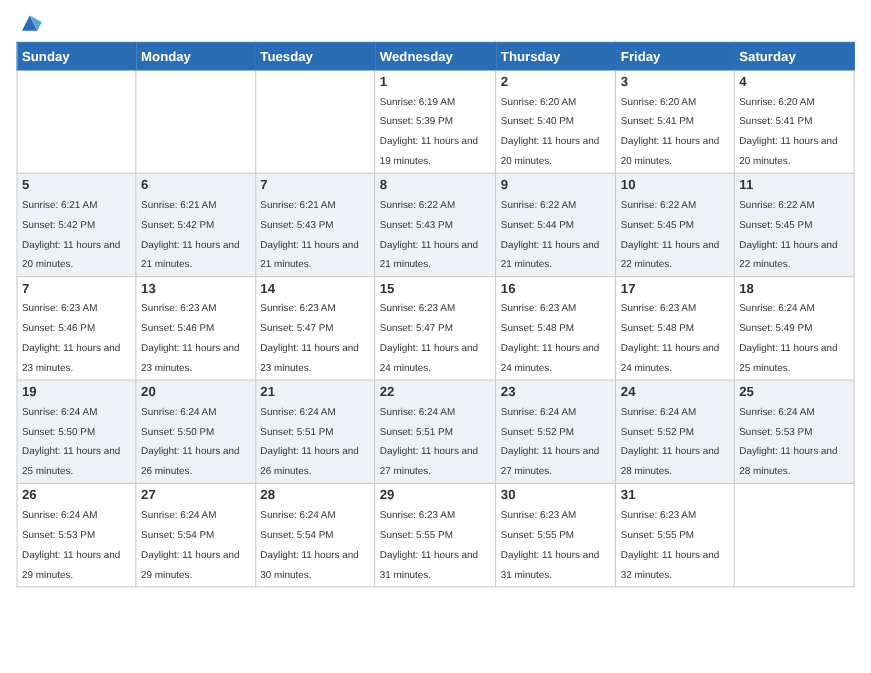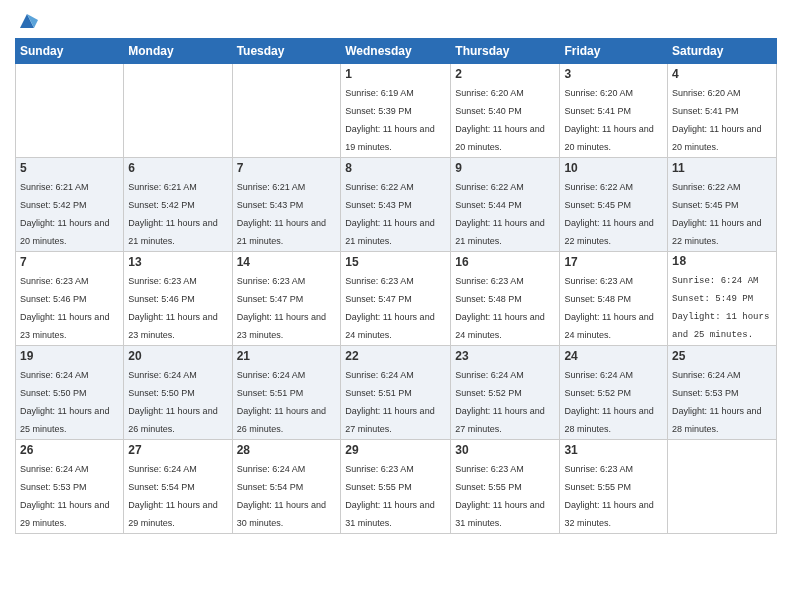--- a/index.html
+++ b/index.html
@@ -180,21 +180,21 @@
 Daylight: 11 hours and 23 minutes.</span></td>
           <td style="background: rgb(255, 255, 255);"><span class="day-num">15</span><span class="day-info" style="white-space: pre-line;">Sunrise: 6:23 AM
 Sunset: 5:47 PM
 Daylight: 11 hours and 24 minutes.</span></td>
           <td style="background: rgb(255, 255, 255);"><span class="day-num">16</span><span class="day-info" style="white-space: pre-line;">Sunrise: 6:23 AM
 Sunset: 5:48 PM
 Daylight: 11 hours and 24 minutes.</span></td>
           <td style="background: rgb(255, 255, 255);"><span class="day-num">17</span><span class="day-info" style="white-space: pre-line;">Sunrise: 6:23 AM
 Sunset: 5:48 PM
 Daylight: 11 hours and 24 minutes.</span></td>
-          <td style="background: rgb(255, 255, 255); font-family: Liberation Mono, monospace;"><span class="day-num">18</span><span class="day-info" style="white-space: pre-line;">Sunrise: 6:24 AM
+          <td style="background: rgb(255, 255, 255);"><span class="day-num">18</span><span class="day-info" style="white-space: pre-line;">Sunrise: 6:24 AM
 Sunset: 5:49 PM
 Daylight: 11 hours and 25 minutes.</span></td>
         </tr>
         <tr>
           <td style="background: rgb(238, 242, 247);"><span class="day-num">19</span><span class="day-info" style="white-space: pre-line;">Sunrise: 6:24 AM
 Sunset: 5:50 PM
 Daylight: 11 hours and 25 minutes.</span></td>
           <td style="background: rgb(238, 242, 247);"><span class="day-num">20</span><span class="day-info" style="white-space: pre-line;">Sunrise: 6:24 AM
 Sunset: 5:50 PM
 Daylight: 11 hours and 26 minutes.</span></td>

